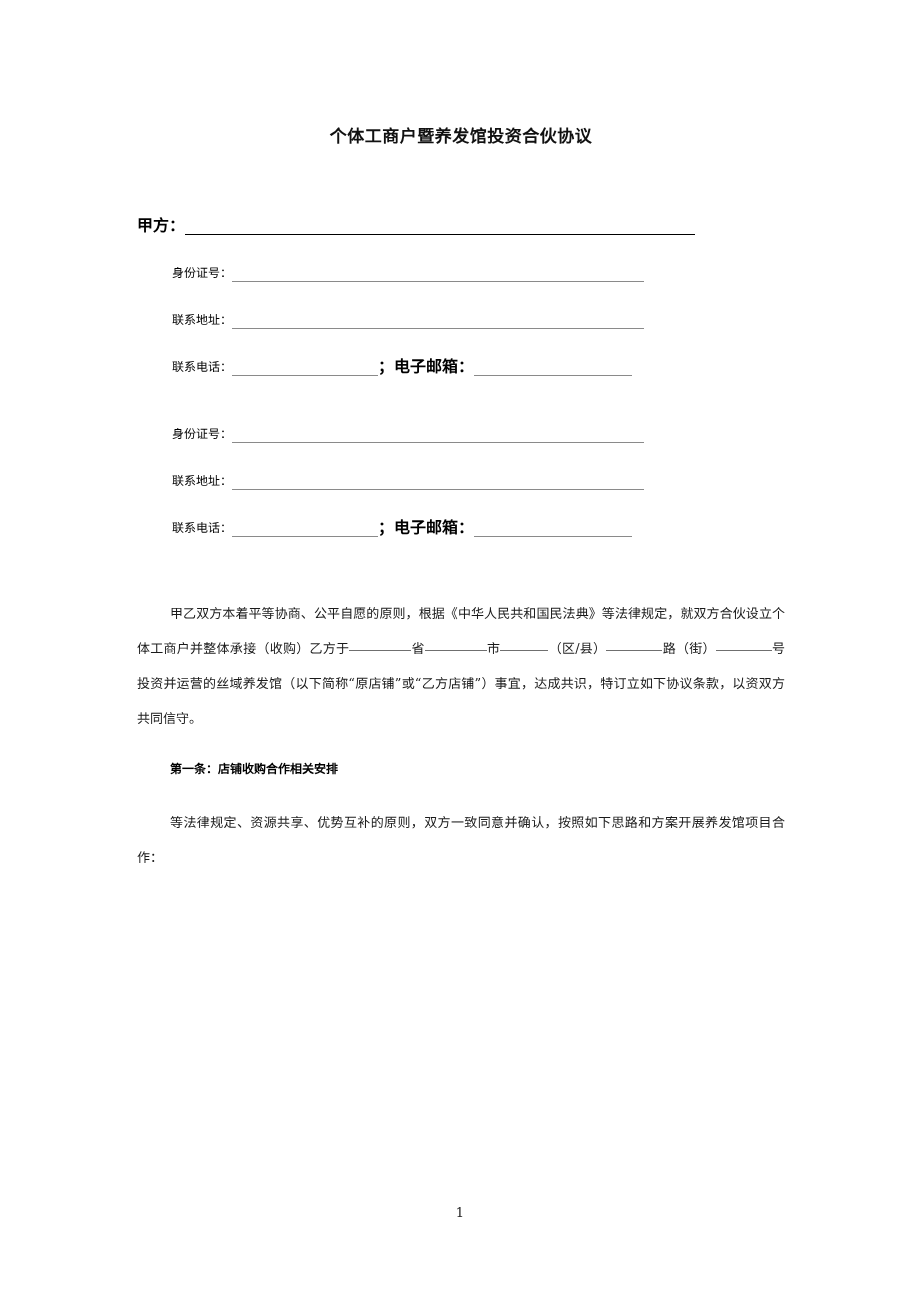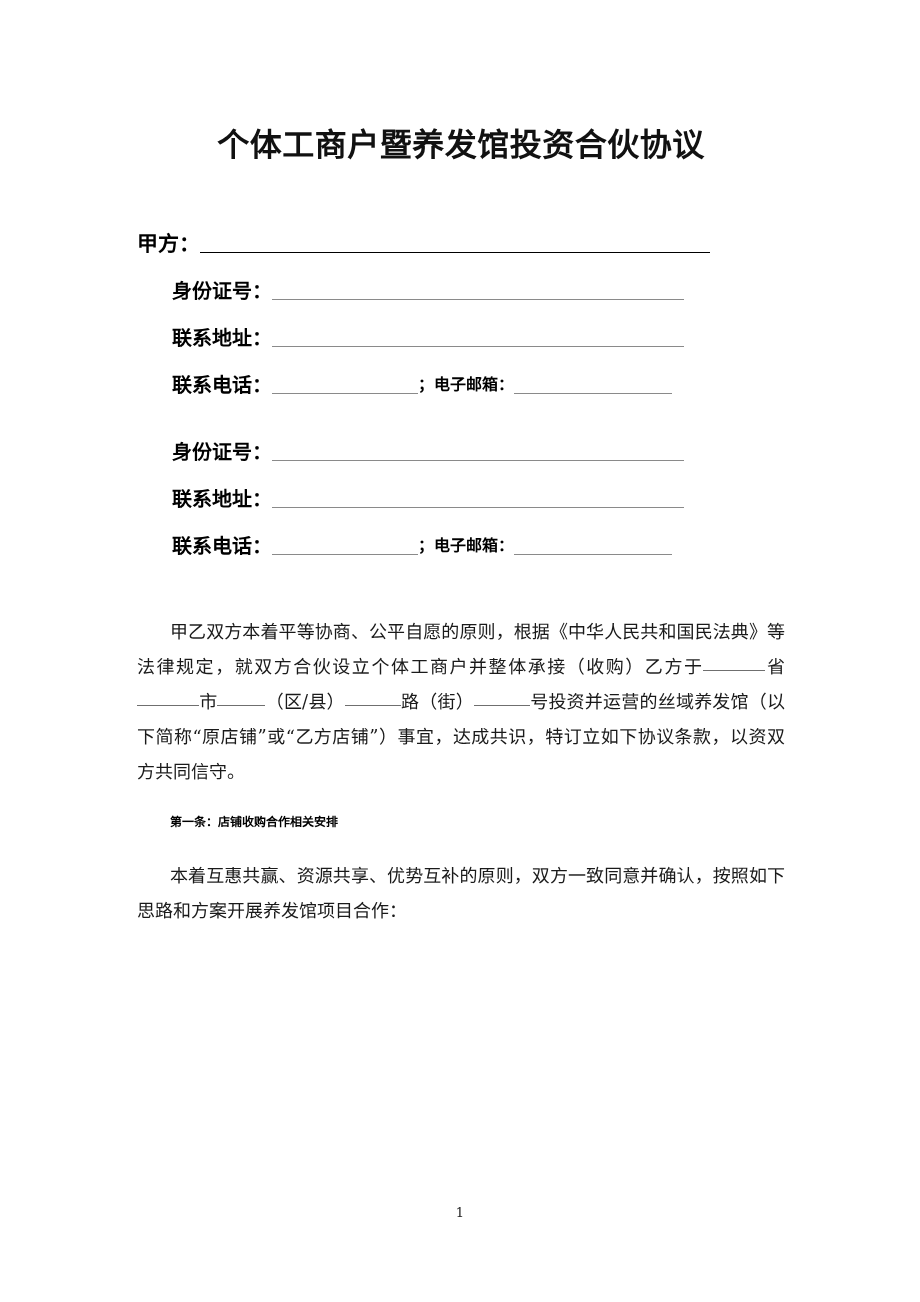--- a/index.html
+++ b/index.html
@@ -25,21 +25,21 @@
     position: absolute;
     left: 137px;
     top: 0;
     width: 648px;
   }
 
   
   .doc-title {
     font-family: "DejaVu Sans", "Liberation Sans", sans-serif;
     font-weight: bold;
-    font-size: 32px;
+    font-size: 17px;
     line-height: 1.2;
     text-align: center;
     letter-spacing: 0.5px;
     margin: 0;
     padding-top: 126px;
     padding-bottom: 0;
     color: #111111;
   }
 
   
@@ -52,21 +52,21 @@
 
   .party-main {
     display: flex;
     align-items: flex-end;
     height: 40px;
   }
 
   .party-label {
     font-family: "DejaVu Sans", "Liberation Sans", sans-serif;
     font-weight: bold;
-    font-size: 21px;
+    font-size: 16px;
     line-height: 20px;
     white-space: nowrap;
     padding-bottom: 4px;
   }
 
   .rule {
     display: inline-block;
     border-bottom: 1px solid #000000;
     height: 0;
     margin-bottom: 5px;
@@ -83,22 +83,22 @@
 
   .field-row {
     display: flex;
     align-items: flex-end;
     height: 47px;
     padding-left: 35px;
   }
 
   .field-label {
     font-family: "DejaVu Serif", "Liberation Serif", serif;
-    font-weight: 700;
-    font-size: 20px;
+    font-weight: 400;
+    font-size: 12px;
     line-height: 20px;
     white-space: nowrap;
     padding-bottom: 4px;
   }
 
   .rule-long { flex: 0 0 412px; }
   .rule-phone { flex: 0 0 146px; }
   .rule-email { flex: 0 0 158px; }
 
   .sep-text {
@@ -106,21 +106,21 @@
     font-weight: 600;
     font-size: 16px;
     line-height: 20px;
     white-space: nowrap;
     padding-bottom: 4px;
   }
 
   
   .para {
     font-family: "DejaVu Serif", "Liberation Serif", serif;
-    font-size: 18px;
+    font-size: 13px;
     line-height: 35px;
     text-align: justify;
     text-justify: inter-ideograph;
     margin: 0;
     text-indent: 33px;
     color: #1a1a1a;
   }
 
   .para.lead { margin-top: 54px; }
   .para.gap { margin-top: 18px; }
@@ -215,21 +215,21 @@
         <span class="sep-text">电子邮箱：</span>
         <span class="rule-thin rule-email"></span>
       </div>
 
     </div>
 
     <p class="para lead"><span>甲乙双方本着平等协商、公平自愿的原则，根据《中华人民共和国民法典》等法律规定，就双方合伙设立个体工商户并整体承接（收购）乙方于</span><span class="blank blank-lg"></span><span>省</span><span class="blank blank-lg"></span><span>市</span><span class="blank blank-sm"></span><span>（区/县）</span><span class="blank blank-md"></span><span>路（街）</span><span class="blank blank-md"></span><span>号投资并运营的丝域养发馆</span><span>（以下简称“原店铺”或“乙方店铺”）事宜，达成共识，特订立如下协议条款，以资双方共同信守。</span></p>
 
     <p class="section-heading">第一条：店铺收购合作相关安排</p>
 
-    <p class="para gap">本着互惠共赢、资源共享、优势互补的原则，双方一致同意并确认，按照如下思路和方案开展养发馆项目合作：</p>
+    <p class="para gap">等法律规定、资源共享、优势互补的原则，双方一致同意并确认，按照如下思路和方案开展养发馆项目合作：</p>
 
 
 
   </div>
 
   <div class="page-number">1</div>
 
 </div>
 
 </body></html>

